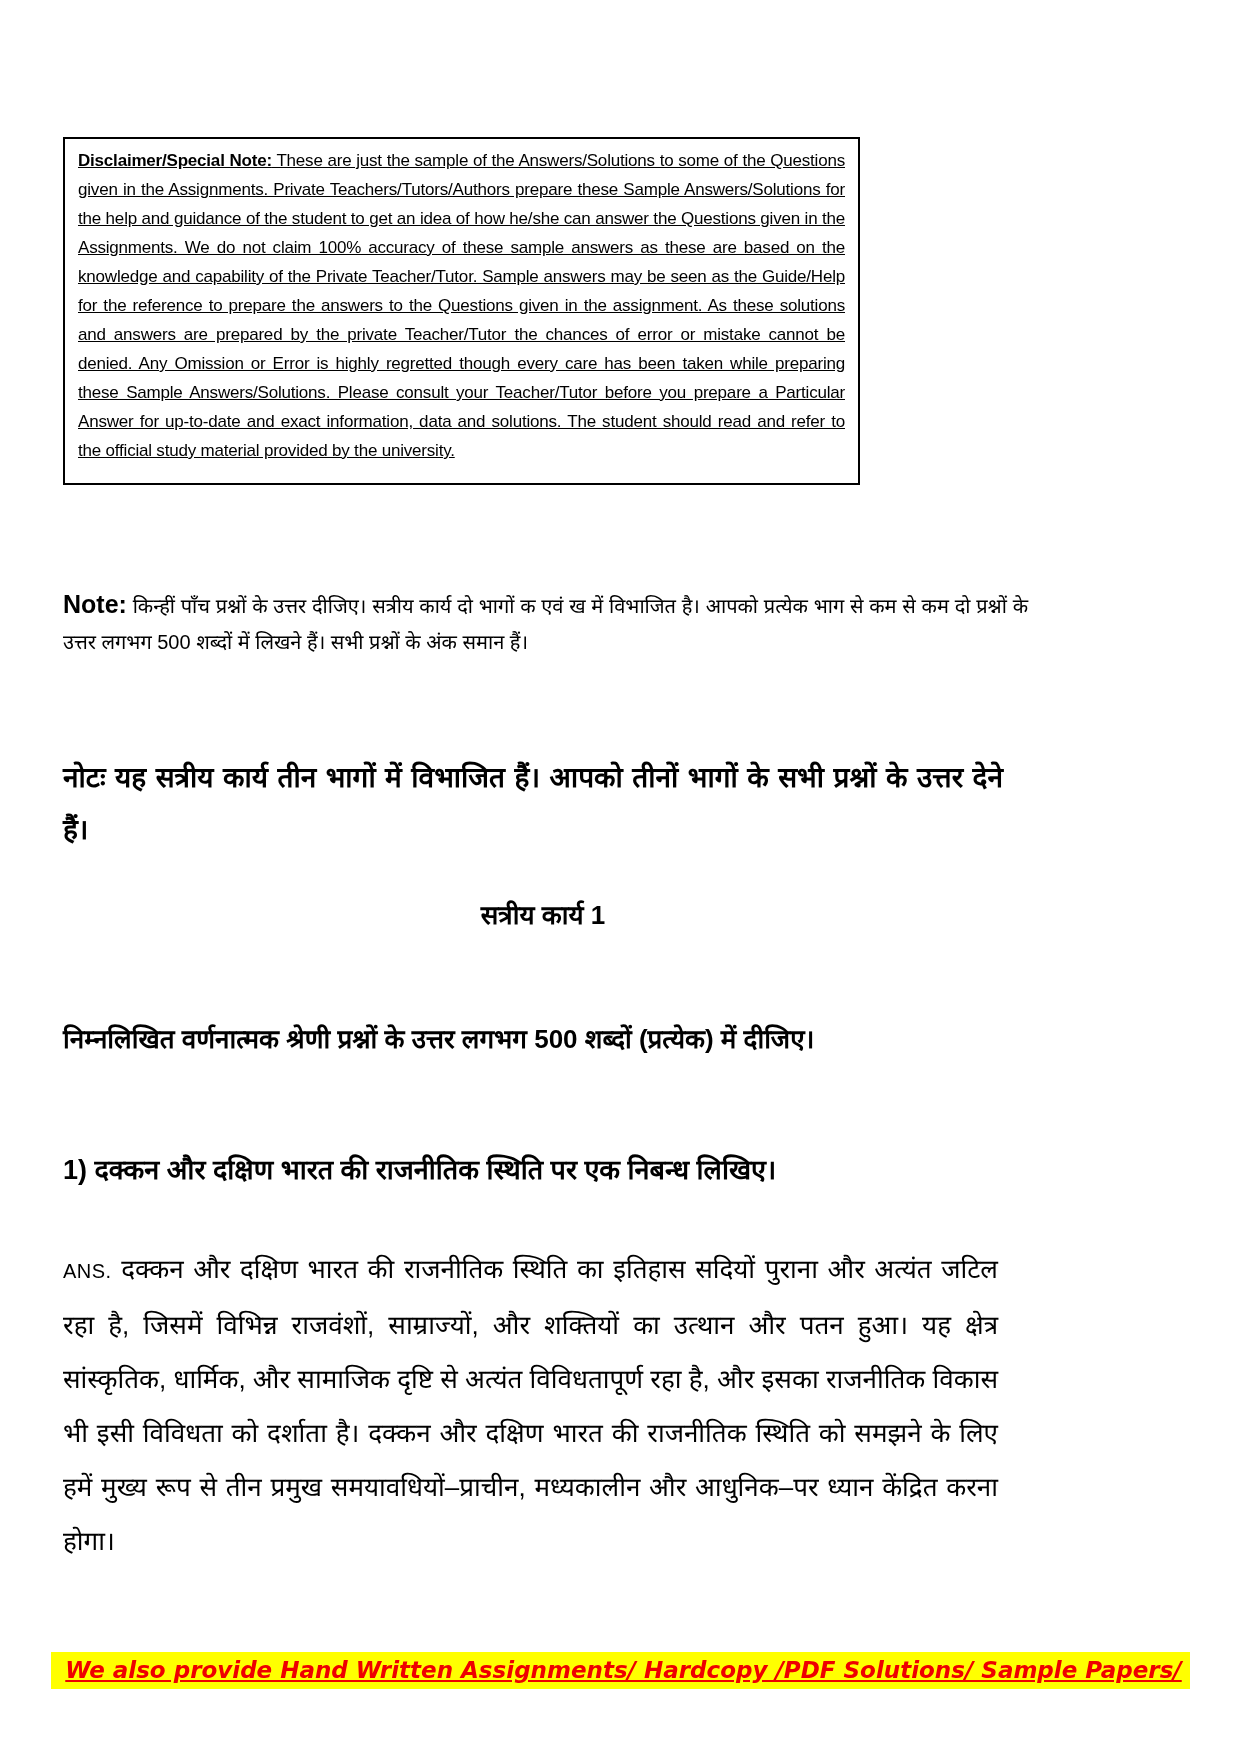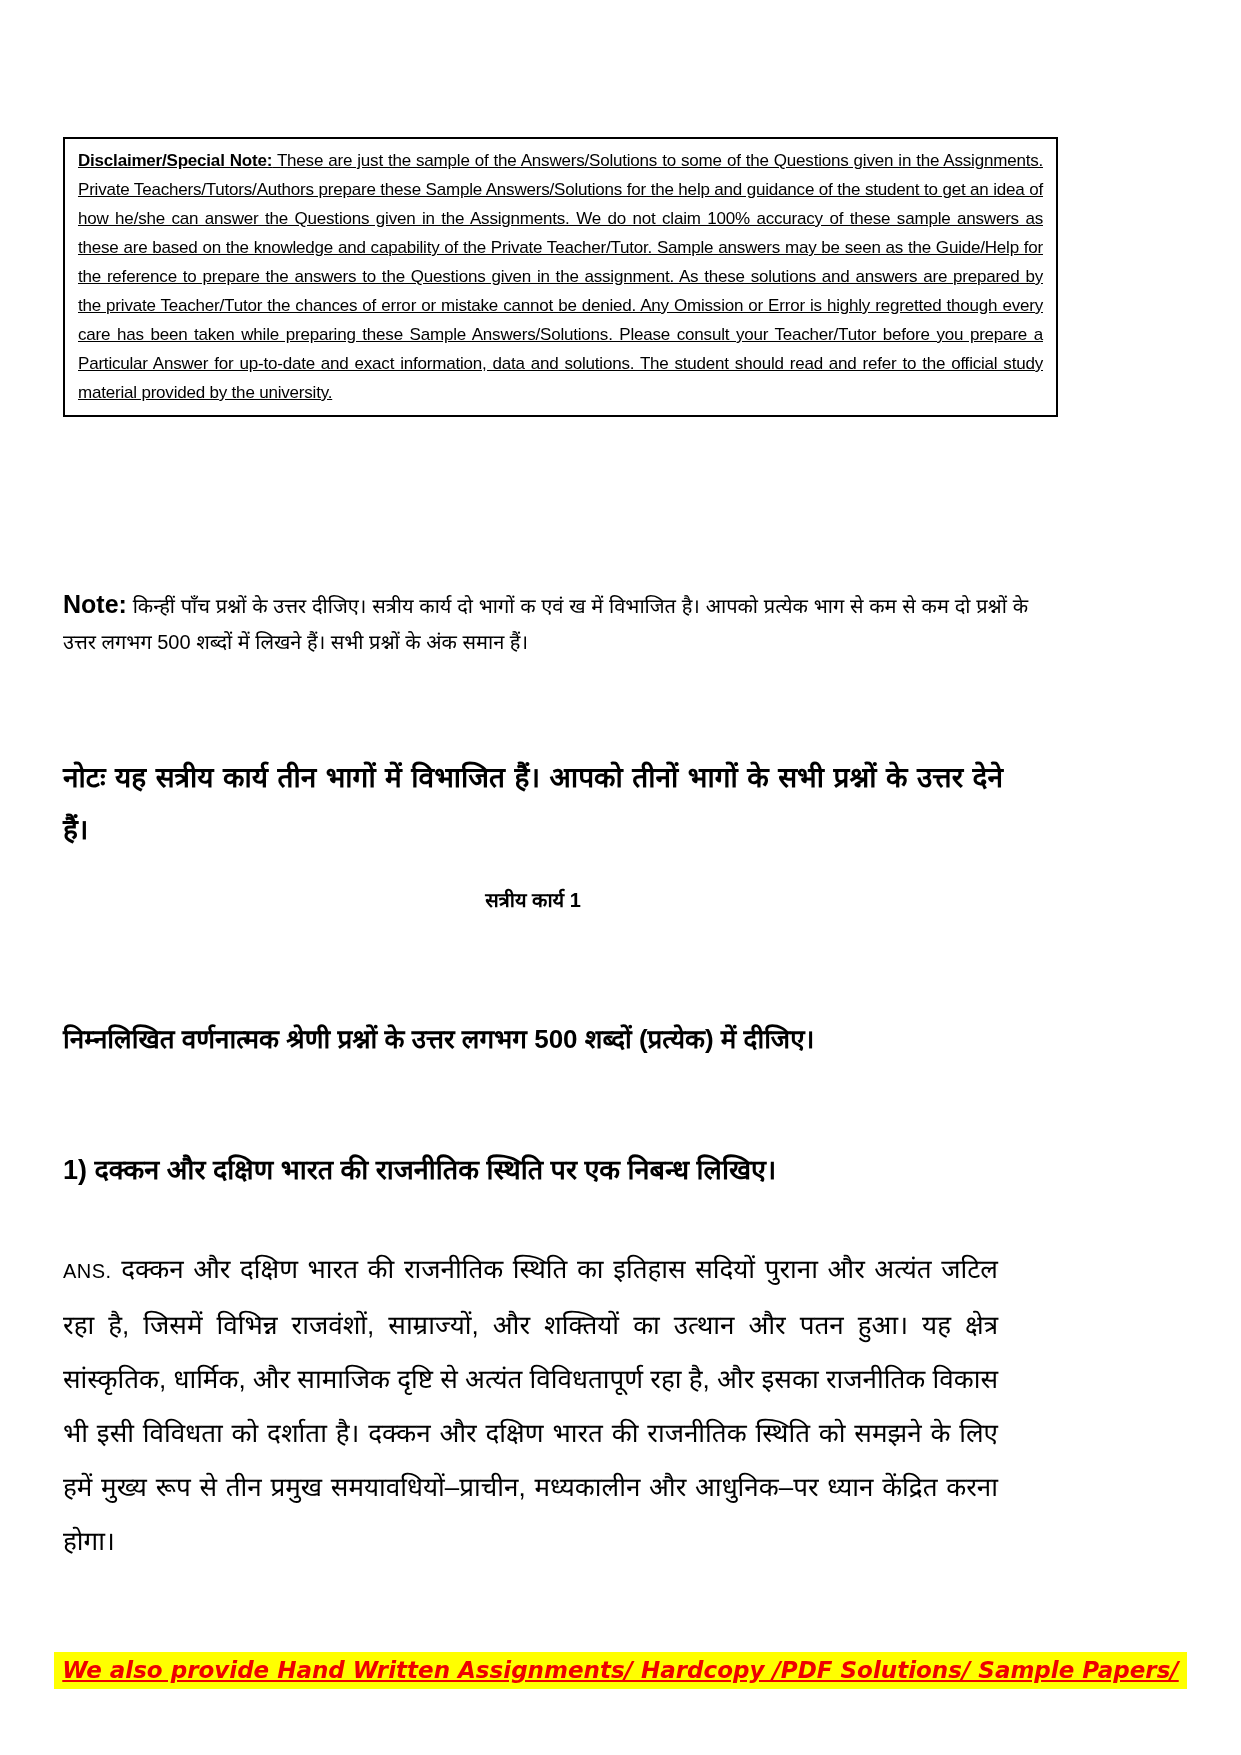--- a/index.html
+++ b/index.html
@@ -10,24 +10,24 @@
     position: relative;
     font-family: "Liberation Sans", sans-serif;
     color: #000000;
     overflow: hidden;
   }
   .abs { position: absolute; }
 
   
   .disclaimer-box {
     top: 137px; left: 63px;
-    width: 995px;
+    width: 797px;
     box-sizing: border-box;
     border: 2px solid #000000;
-    padding: 7px 13px 8px 13px;
+    padding: 7px 13px 18px 13px;
     background: #ffffff;
   }
   .disclaimer-box p {
     margin: 0;
     font-family: "Liberation Sans", sans-serif;
     font-size: 17px;
     line-height: 29px;
     text-align: justify;
     letter-spacing: -0.2px;
   }
@@ -61,23 +61,23 @@
     font-size: 28px;
     line-height: 52px;
     text-align: justify;
   }
 
   
   .section-title {
     top: 886px; left: 63px;
     width: 940px;
     font-weight: 700;
-    font-size: 20px;
+    font-size: 26px;
     text-align: center;
-    margin: 0;
+    margin: 10px;
   }
 
   
   .instructions {
     top: 1012px; left: 63px;
     width: 945px;
     font-weight: 700;
     font-size: 26px;
     line-height: 55px;
     text-align: justify;
@@ -116,21 +116,21 @@
   .footer .hl {
     display: inline-block;
     background: #ffff00;
     color: #ee0000;
     font-family: "DejaVu Sans", sans-serif;
     font-weight: 700;
     font-style: italic;
     font-size: 23px;
     line-height: 34px;
     text-decoration: underline;
-    padding: 1px 8px 2px 8px;
+    padding: 1px 8px 2px 14px;
   }
 </style>
 </head>
 <body>
 
 <div class="abs disclaimer-box">
   <p><span class="u lbl">Disclaimer/Special Note:</span><span class="u"> These are just the sample of the Answers/Solutions to some of the Questions given in the Assignments. Private Teachers/Tutors/Authors prepare these Sample Answers/Solutions for the help and guidance of the student to get an idea of how he/she can answer the Questions given in the Assignments. We do not claim 100% accuracy of these sample answers as these are based on the knowledge and capability of the Private Teacher/Tutor. Sample answers may be seen as the Guide/Help for the reference to prepare the answers to the Questions given in the assignment. As these solutions and answers are prepared by the private Teacher/Tutor the chances of error or mistake cannot be denied. Any Omission or Error is highly regretted though every care has been taken while preparing these Sample Answers/Solutions. Please consult your Teacher/Tutor before you prepare a Particular Answer for up-to-date and exact information, data and solutions. The student should read and refer to the official study material provided by the university.</span></p>
 </div>
 
 <div class="abs note-block">

